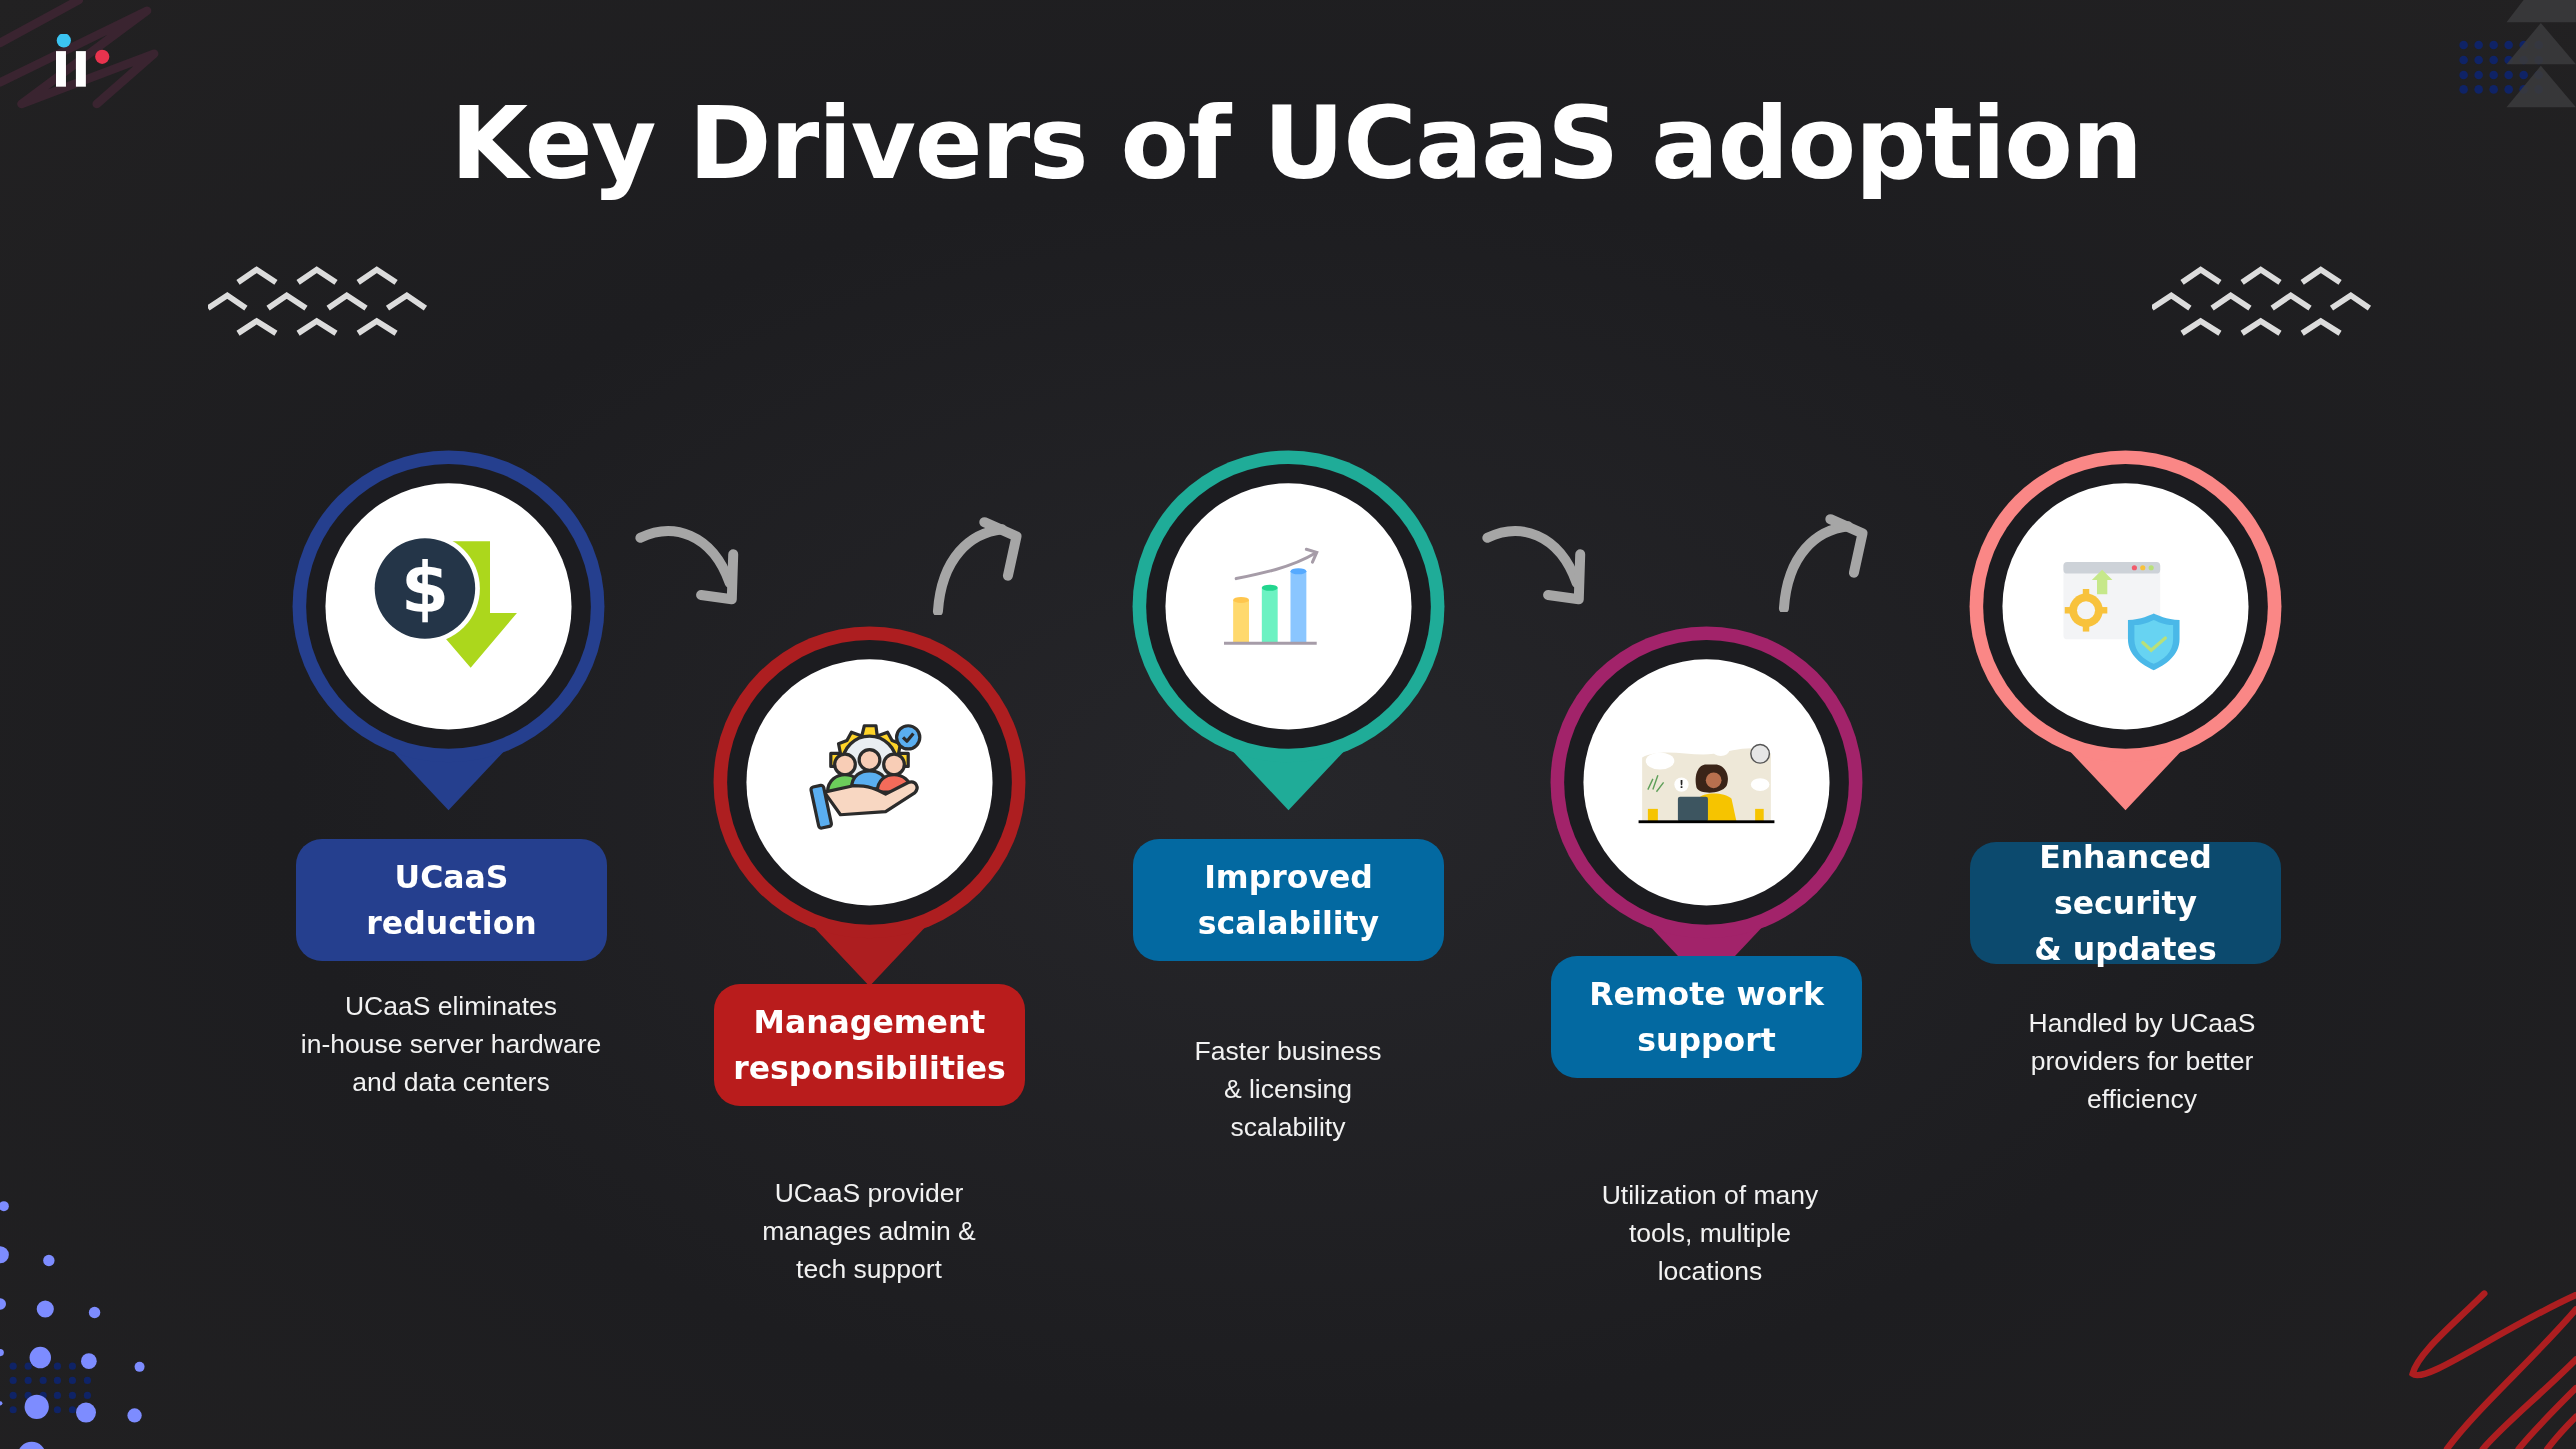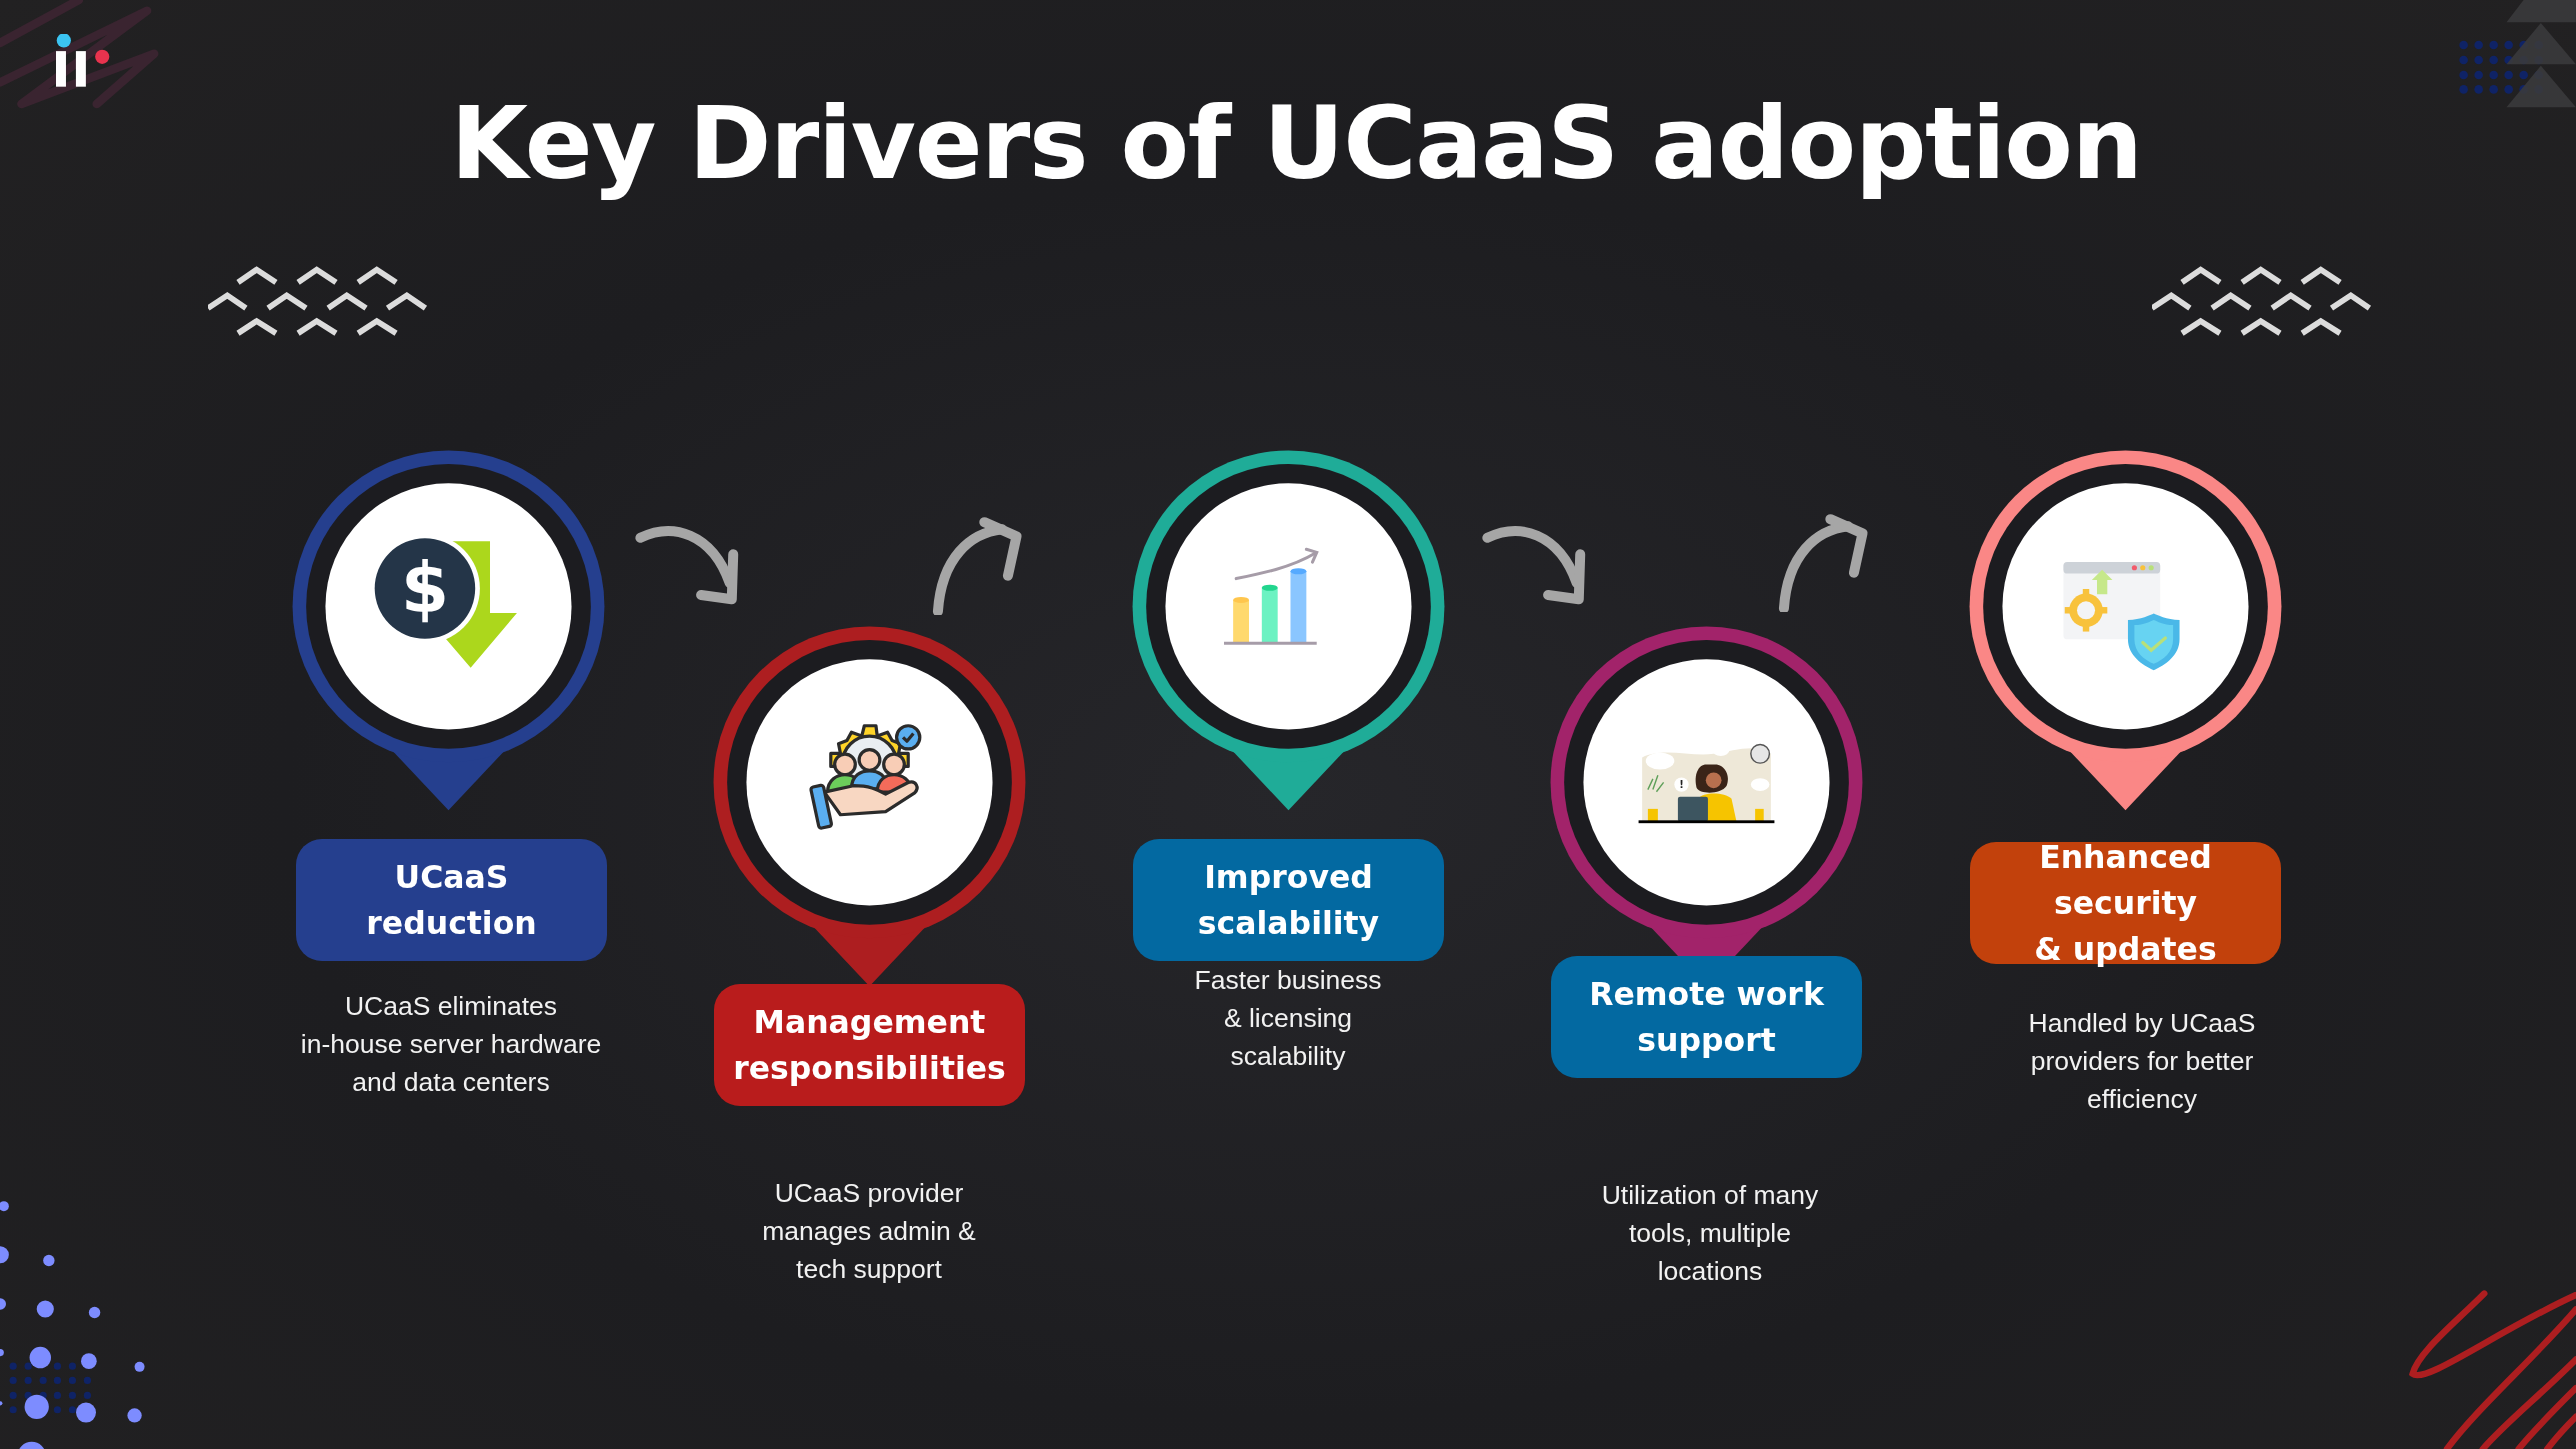--- a/index.html
+++ b/index.html
@@ -193,21 +193,21 @@
     <ellipse cx="28" cy="95" rx="13" ry="5" fill="#ffc64d"></ellipse>
     <rect x="62" y="75" width="26" height="90" fill="#6cf2c2"></rect>
     <ellipse cx="75" cy="75" rx="13" ry="5" fill="#22d58e"></ellipse>
     <rect x="109" y="48" width="26" height="117" fill="#8ac6ff"></rect>
     <ellipse cx="122" cy="48" rx="13" ry="5" fill="#56aaff"></ellipse>
     <line x1="0" y1="166" x2="152" y2="166" stroke="#a69ca8" stroke-width="5"></line>
   </svg>
 </div>
 <div class="label-box" style="left:1133px;top:839px;background:#0369a1">Improved
 scalability</div>
-<div class="desc" style="left:1102px;top:961px">Faster business
+<div class="desc" style="left:1102px;top:1032px">Faster business
 &amp; licensing
 scalability</div>
 
 <div class="pin" style="left:1549px;top:625px">
   <svg width="315" height="372" viewBox="0 0 440 520">
     <polygon points="140,420 300,420 220,505" fill="#a2236a"></polygon>
     <circle cx="220" cy="220" r="218" fill="#a2236a"></circle>
     <circle cx="220" cy="220" r="199" fill="#1c1c20"></circle>
     <circle cx="220" cy="220" r="172" fill="#ffffff"></circle>
   </svg>
@@ -255,21 +255,21 @@
       <rect x="40" y="62" width="10" height="10"></rect>
         <rect x="40" y="118" width="10" height="10"></rect>
       <rect x="12" y="90" width="10" height="10"></rect>
         <rect x="68" y="90" width="10" height="10"></rect>
     </g>
     <path d="M110,110 C130,110 145,102 150,100 C155,102 170,110 190,110 L190,140 C190,165 168,180 150,188 C132,180 110,165 110,140 Z" fill="#4ab8e8"></path>
     <path d="M120,118 C135,118 145,112 150,110 C155,112 165,118 180,118 L180,140 C180,160 165,172 150,178 C135,172 120,160 120,140 Z" fill="#67d3f2"></path>
     <polyline points="133,145 146,157 168,138" fill="none" stroke="#b8e07a" stroke-width="5" stroke-linecap="round"></polyline>
   </svg>
 </div>
-<div class="label-box" style="left:1970px;top:842px;background:#c2410c">Enhanced security
+<div class="label-box" style="left:1970px;top:842px;background:#0c4a6e">Enhanced security
 &amp; updates</div>
 <div class="desc" style="left:1956px;top:1004px">Handled by UCaaS
 providers for better
 efficiency</div>
 
 <svg class="abs" style="left:0;top:1174px" width="172" height="275" viewBox="0 0 240 385">
   <g fill="#0f2366">
     <circle cx="18" cy="269" r="5"></circle>
       <circle cx="39" cy="269" r="5"></circle>
       <circle cx="80" cy="269" r="5"></circle>

